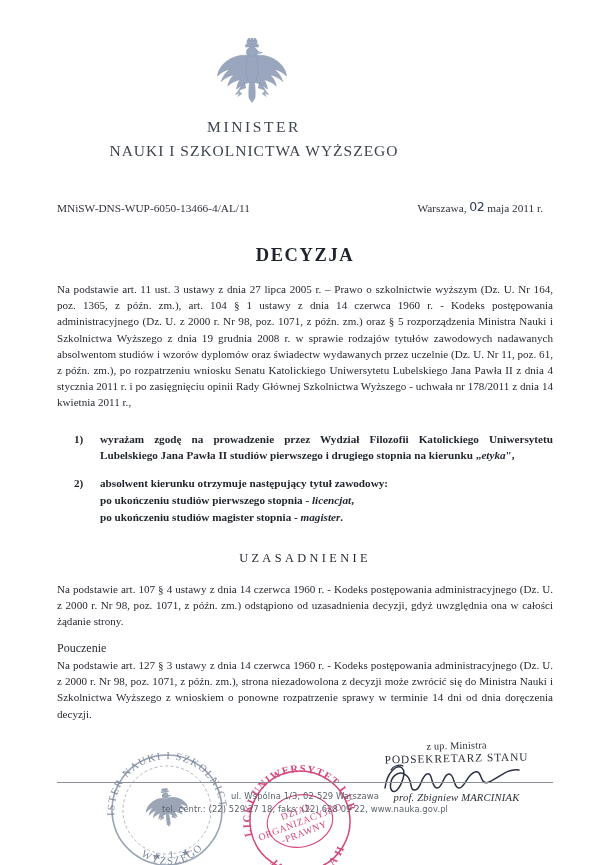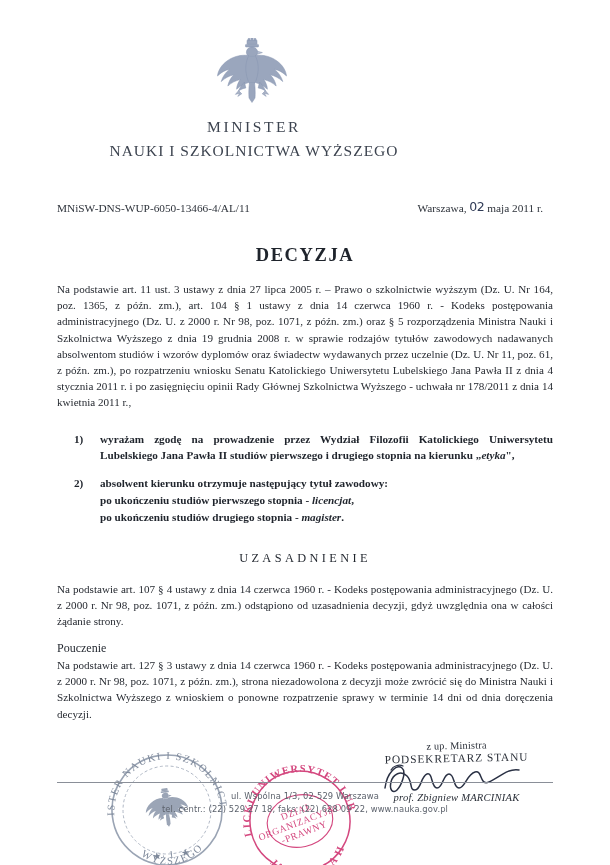--- a/index.html
+++ b/index.html
@@ -278,21 +278,21 @@
     </div>
 
     <div class="decision-item">
       <div class="item-marker">2)</div>
       <div class="item-body">
         <span>absolwent kierunku otrzymuje następujący tytuł zawodowy:</span>
         <span class="subline">
           <span>po ukończeniu studiów pierwszego stopnia - </span><span class="ital">licencjat</span><span>,</span>
         </span>
         <span class="subline">
-          <span>po ukończeniu studiów drugiego stopnia - </span><span class="ital">magister</span><span>.</span>
+          <span>po ukończeniu studiów magister stopnia - </span><span class="ital">magister</span><span>.</span>
         </span>
       </div>
     </div>
 
   </div>
 
   <div class="section-title">UZASADNIENIE</div>
 
   <div class="body-block">
     <p class="para">Na podstawie art. 107 § 4 ustawy z dnia 14 czerwca 1960 r. - Kodeks postępowania administracyjnego (Dz. U. z 2000 r. Nr 98, poz. 1071, z późn. zm.) odstąpiono od uzasadnienia decyzji, gdyż uwzględnia ona w całości żądanie strony.</p>

